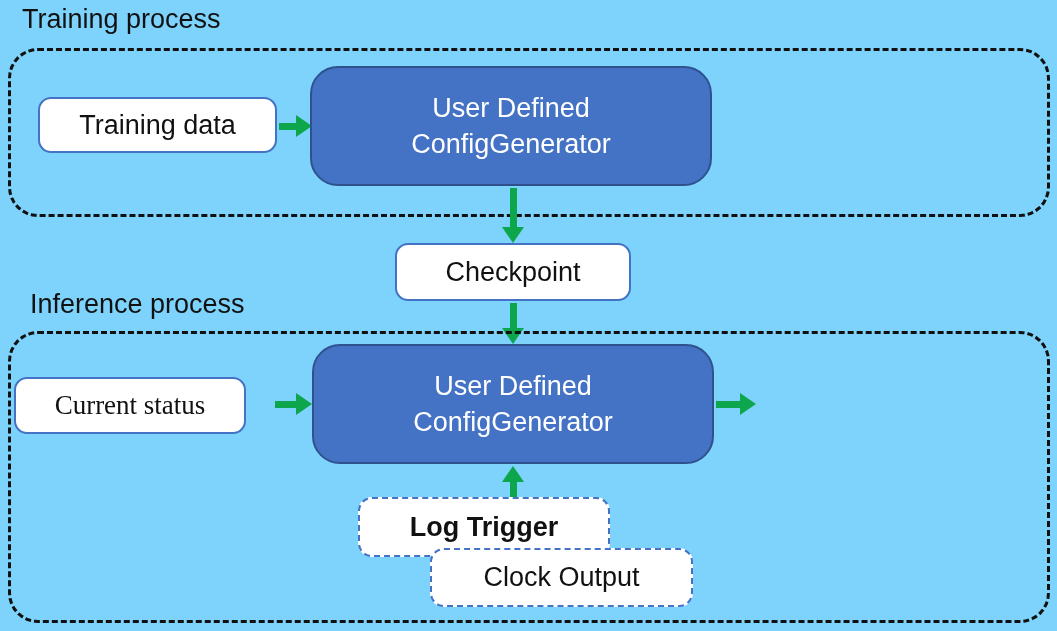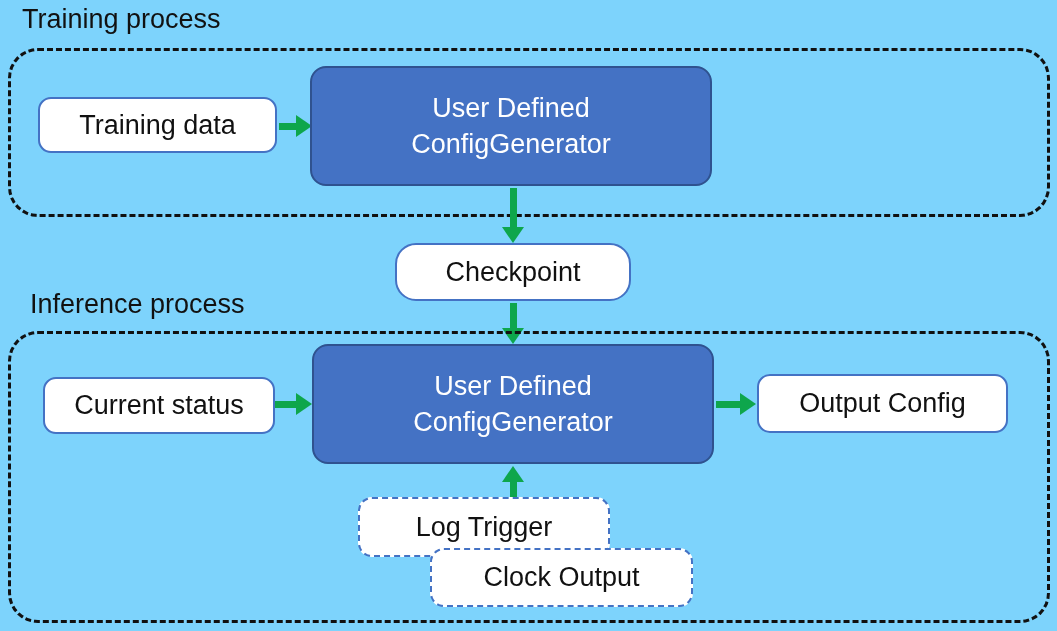--- a/index.html
+++ b/index.html
@@ -47,21 +47,21 @@
     justify-content: center;
     font-size: 27px;
     color: var(--text-dark, #111);
     white-space: nowrap;
     box-sizing: border-box;
   }
   .blue-box {
     position: absolute;
     background: var(--generator-fill, #4472C4);
     border: 2px solid var(--generator-border, #2F528F);
-    border-radius: 16px;
+    border-radius: 28px;
     display: flex;
     flex-direction: column;
     align-items: center;
     justify-content: center;
     font-size: 27px;
     line-height: 36px;
     color: var(--text-light, #fff);
     text-align: center;
     box-sizing: border-box;
   }
@@ -116,52 +116,51 @@
   <div class="blue-box" style="left:310px; top:66px; width:402px; height:120px;">
     <span>User Defined</span>
     <span>ConfigGenerator</span>
   </div>
 
   <div class="arrow-v down" style="left:502px; top:188px; width:22px; height:55px;">
     <div class="shaft"></div>
     <div class="head"></div>
   </div>
 
-  <div class="white-box" style="left:395px; top:243px; width:236px; height:58px;border-radius:21px;">Checkpoint</div>
+  <div class="white-box" style="left:395px; top:243px; width:236px; height:58px;">Checkpoint</div>
 
   <div class="arrow-v down" style="left:502px; top:303px; width:22px; height:41px;">
     <div class="shaft"></div>
     <div class="head"></div>
   </div>
 
   <div class="section-label" style="left:22px; top:289px;margin-left:8px;">Inference process</div>
 
   <div class="dashed-container" style="left:8px; top:331px; width:1036px; height:286px;"></div>
 
-  <div class="white-box" style="left:43px; top:377px; width:232px; height:57px;">Current status</div>
+  <div class="white-box" style="left:14px; top:377px; width:232px; height:57px;font-family:Liberation Serif, serif;">Current status</div>
 
   <div class="arrow-h" style="left:275px; top:393px; width:37px; height:22px;">
     <div class="shaft"></div>
     <div class="head"></div>
   </div>
 
   <div class="blue-box" style="left:312px; top:344px; width:402px; height:120px;">
     <span>User Defined</span>
     <span>ConfigGenerator</span>
   </div>
 
   <div class="arrow-h" style="left:716px; top:393px; width:40px; height:22px;">
     <div class="shaft"></div>
     <div class="head"></div>
   </div>
 
-  <div class="white-box" style="left:757px; top:374px; width:251px; height:59px;">Output Config</div>
 
   <div class="arrow-v up" style="left:502px; top:466px; width:22px; height:31px;">
     <div class="head"></div>
     <div class="shaft"></div>
   </div>
 
-  <div class="trigger-box" style="left:358px; top:497px; width:252px; height:60px; z-index:1;">Log Trigger</div>
+  <div class="trigger-box" style="left:358px; top:497px; width:252px; height:60px; z-index:1;font-weight:bold;">Log Trigger</div>
 
   <div class="trigger-box" style="left:430px; top:548px; width:263px; height:59px; z-index:2;">Clock Output</div>
 
 </div>
 
 </body></html>

